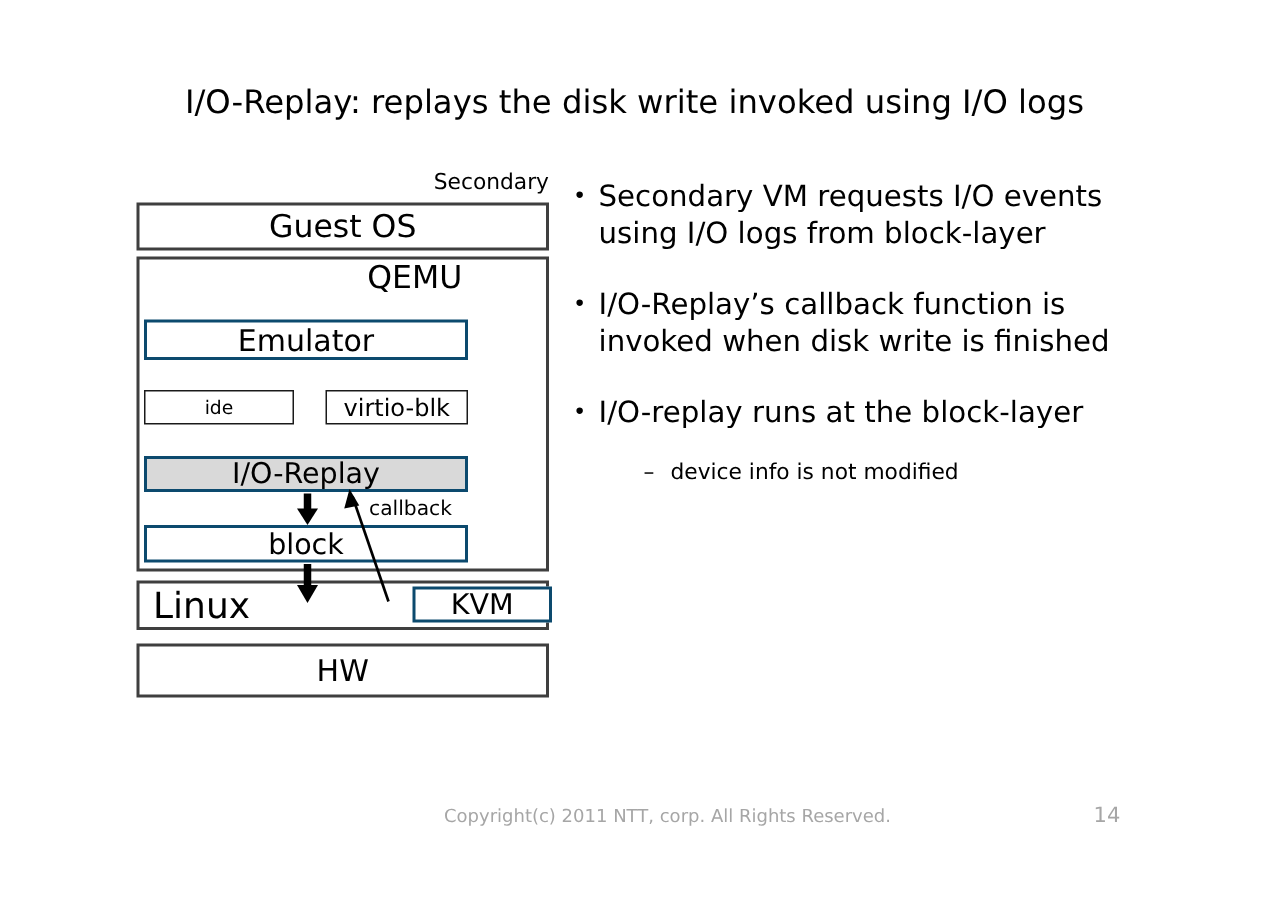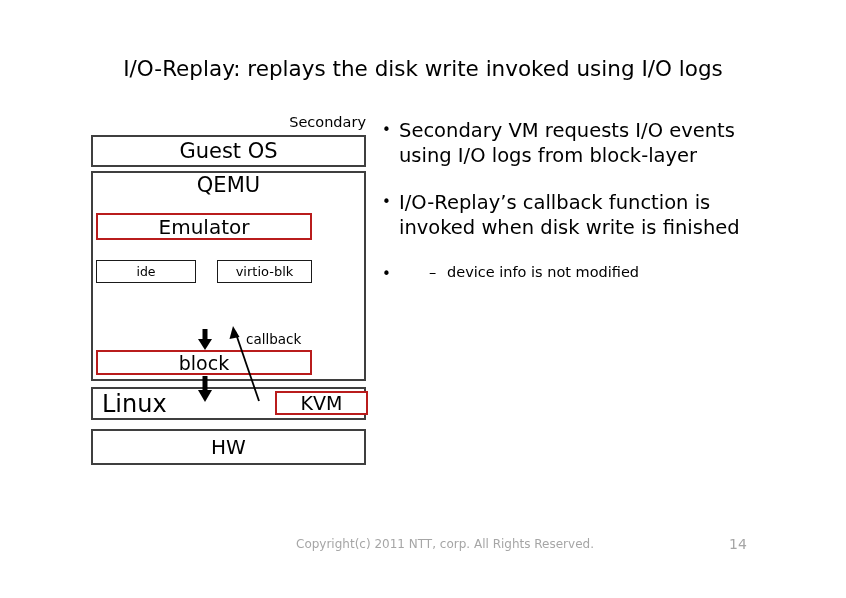--- a/index.html
+++ b/index.html
@@ -61,21 +61,21 @@
     box-sizing: border-box;
     background: #ffffff;
     border: 2px solid #3f3f3f;
     display: flex;
     align-items: center;
     justify-content: center;
     font-family: "DejaVu Sans", "Liberation Sans", sans-serif;
     color: #000000;
   }
   .box.inner {
-    border: 2px solid #b91c1c;
+    border: 2px solid #0c4a6e;
   }
   .box.thin {
     border: 1.5px solid #1a1a1a;
   }
 
   #label-secondary {
     position: absolute;
     left: 91px;
     top: 114px;
     width: 275px;
@@ -91,32 +91,33 @@
     left: 91px; top: 171px; width: 275px; height: 210px;
     align-items: flex-start;
     justify-content: center;
   }
   #label-qemu {
     position: absolute;
     left: 91px; top: 172px; width: 275px;
     text-align: center;
     font-size: 21px;
     line-height: 26px;
+    padding-left: 48px;
   }
   #box-emulator {
     left: 96px; top: 213px; width: 216px; height: 27px;
     font-size: 20px;
   }
   #box-ide {
     left: 96px; top: 260px; width: 100px; height: 23px;
     font-size: 12.5px;
   }
   #box-virtioblk {
     left: 217px; top: 260px; width: 95px; height: 23px;
-    font-size: 13px;
+    font-size: 16px;
   }
   #box-ioreplay {
     left: 96px; top: 304px; width: 216px; height: 24px;
     background: #d9d9d9;
     font-size: 19px;
   }
   #box-block {
     left: 96px; top: 350px; width: 216px; height: 25px;
     font-size: 19px;
   }
@@ -218,20 +219,21 @@
   <div id="label-secondary">Secondary</div>
 
   <div class="box" id="box-guestos">Guest OS</div>
 
   <div class="box" id="box-qemu"></div>
   <div id="label-qemu">QEMU</div>
 
   <div class="box inner" id="box-emulator">Emulator</div>
   <div class="box thin" id="box-ide">ide</div>
   <div class="box thin" id="box-virtioblk">virtio-blk</div>
+  <div class="box inner" id="box-ioreplay">I/O-Replay</div>
   <div class="box inner" id="box-block">block</div>
 
   <div class="box" id="box-linux">Linux</div>
   <div class="box inner" id="box-kvm">KVM</div>
   <div class="box" id="box-hw">HW</div>
 
   <div id="label-callback">callback</div>
 
   <svg class="arrow-svg" viewBox="0 0 400 500">
 
@@ -249,18 +251,19 @@
       <line x1="259" y1="401" x2="235" y2="331" stroke="#000" stroke-width="1.8"></line>
       <polygon points="233,326 239.5,337 229.5,339" fill="#000"></polygon>
     </g>
   </svg>
 </div>
 
 <div id="bullets">
   <div class="bullet">Secondary VM requests I/O events using I/O logs from block-layer</div>
   <div class="bullet">I/O-Replay’s callback function is invoked when disk write is finished</div>
   <div class="bullet">
+    <span>I/O-replay runs at the block-layer</span>
     <div class="subbullet">device info is not modified</div>
   </div>
 </div>
 
 <div id="footer-copyright">Copyright(c) 2011 NTT, corp. All Rights Reserved.</div>
 <div id="footer-pagenum">14</div>
 
 </body></html>

